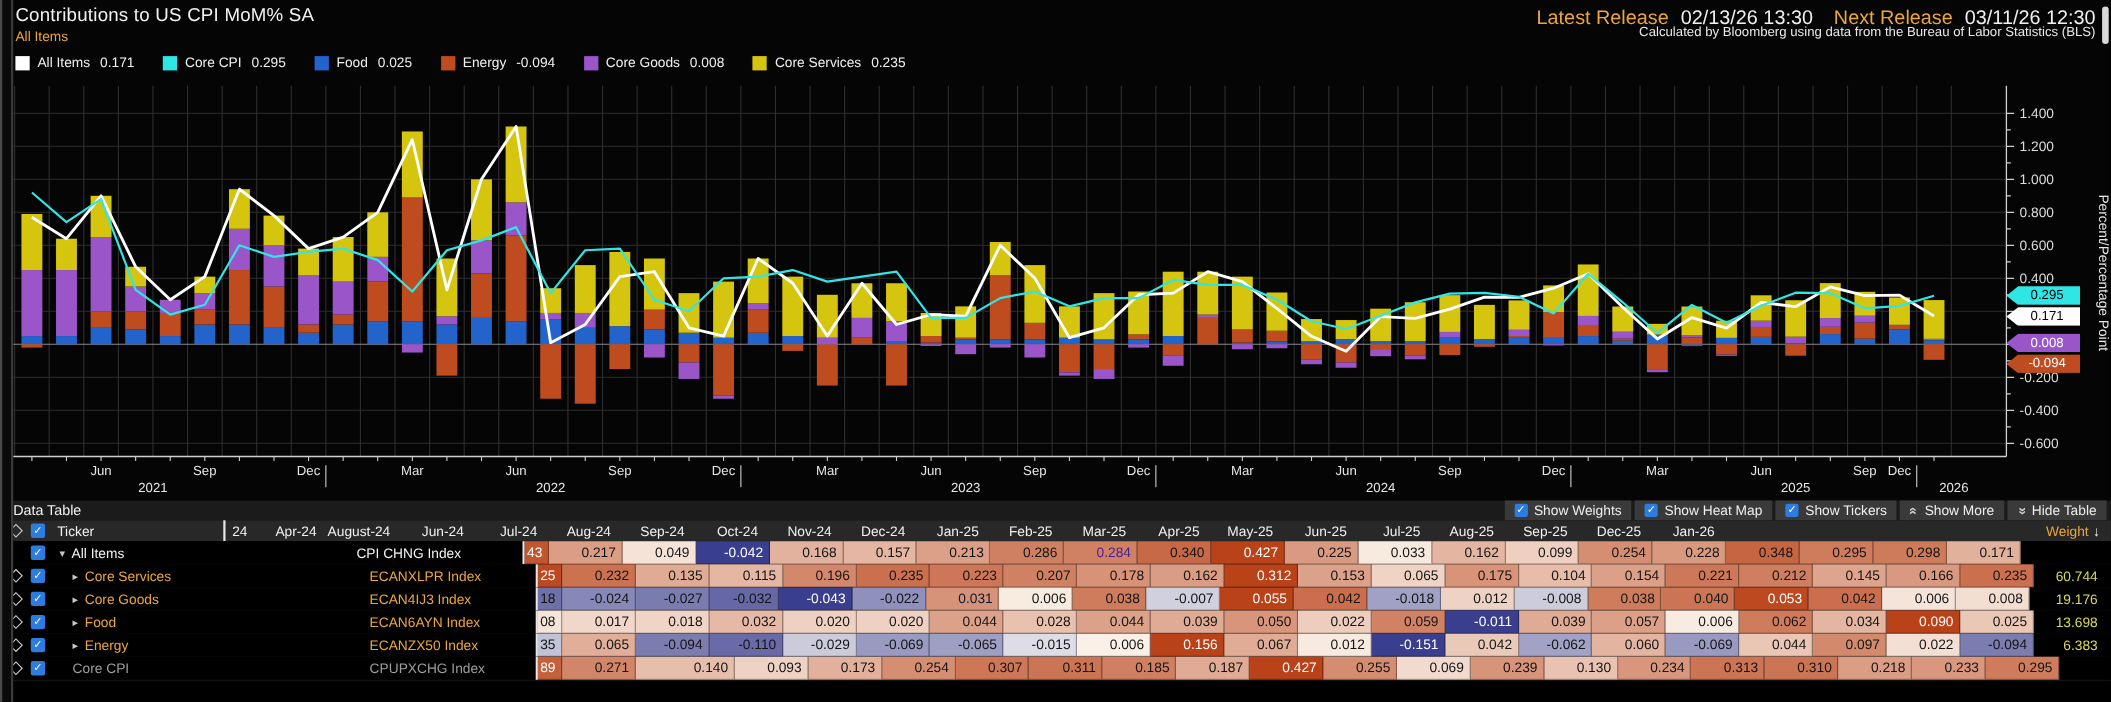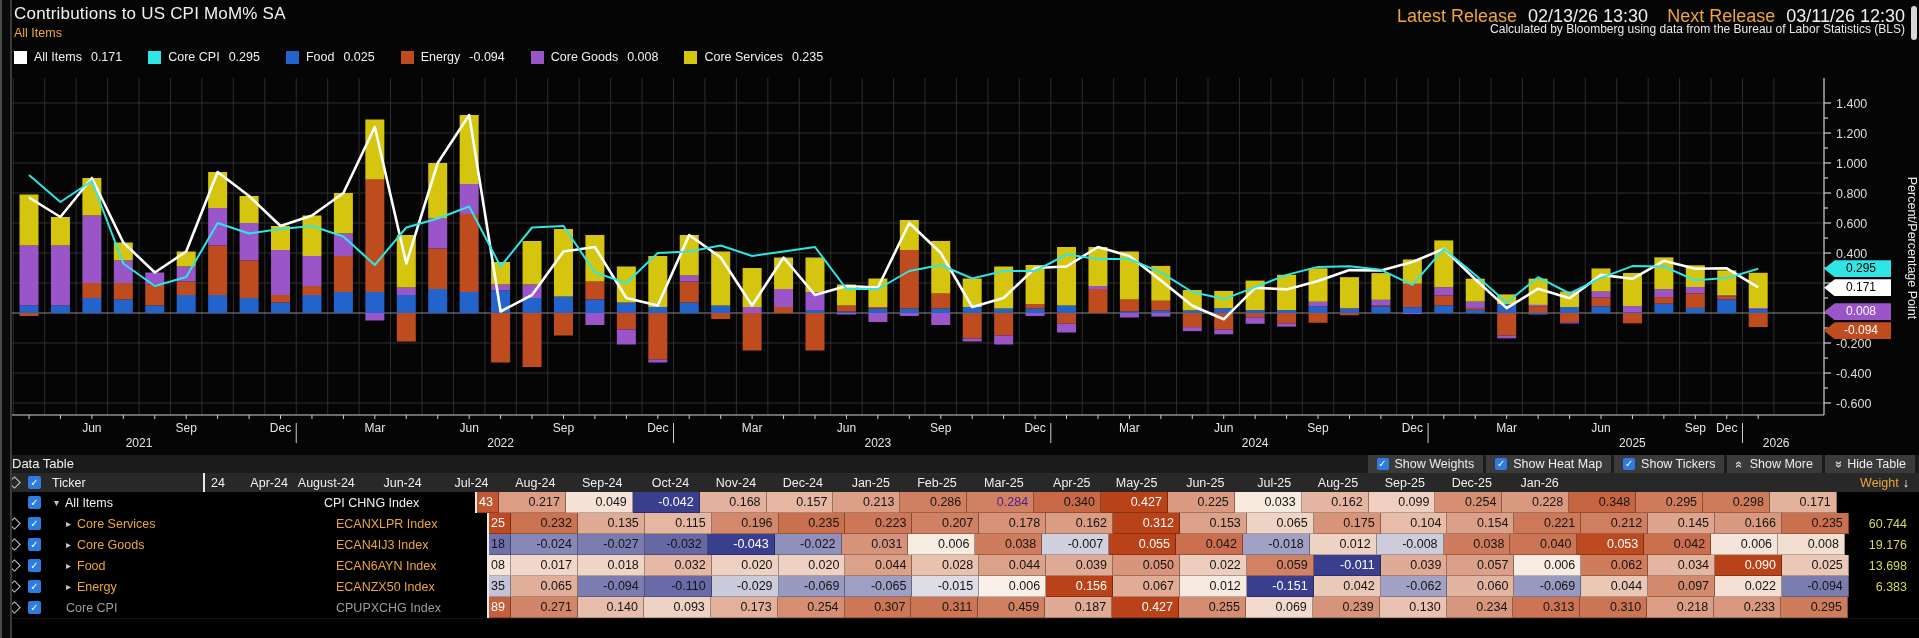--- a/index.html
+++ b/index.html
@@ -751,27 +751,27 @@
           </div>
           <div class="h-cell c-cb">
             <span class="cbx">✓</span>
           </div>
           <div class="h-cell c-series" style="color: rgb(157, 157, 157); padding-left: 14px;">
             <span>Core CPI</span>
           </div>
           <div class="h-cell c-ticker" style="color: rgb(157, 157, 157);">CPUPXCHG Index</div>
           <div class="cell-num" style="width: 22px; background: rgb(196, 96, 59); color: rgb(255, 255, 255);">89</div>
           <div class="cell-num" style="width: 66.9px; background: rgb(210, 134, 105); color: rgb(20, 20, 20);">0.271</div>
-          <div class="cell-num" style="width: 66px; background: rgb(231, 190, 172); color: rgb(20, 20, 20);">0.140</div>
+          <div class="cell-num" style="width: 90px; background: rgb(231, 190, 172); color: rgb(20, 20, 20);">0.140</div>
           <div class="cell-num" style="width: 66.9px; background: rgb(238, 210, 195); color: rgb(20, 20, 20);">0.093</div>
           <div class="cell-num" style="width: 66.9px; background: rgb(226, 176, 155); color: rgb(20, 20, 20);">0.173</div>
           <div class="cell-num" style="width: 66.9px; background: rgb(213, 142, 114); color: rgb(20, 20, 20);">0.254</div>
           <div class="cell-num" style="width: 66.9px; background: rgb(205, 119, 87); color: rgb(20, 20, 20);">0.307</div>
           <div class="cell-num" style="width: 66.9px; background: rgb(204, 117, 85); color: rgb(20, 20, 20);">0.311</div>
-          <div class="cell-num" style="width: 66.9px; background: rgb(208, 127, 96); color: rgb(20, 20, 20);">0.459</div>
+          <div class="cell-num" style="width: 66.9px; background: rgb(208, 127, 96); color: rgb(20, 20, 20);">0.185</div>
           <div class="cell-num" style="width: 66.9px; background: rgb(224, 170, 148); color: rgb(20, 20, 20);">0.187</div>
           <div class="cell-num" style="width: 66.9px; background: rgb(185, 66, 24); color: rgb(255, 255, 255);">0.427</div>
           <div class="cell-num" style="width: 66.9px; background: rgb(213, 141, 113); color: rgb(20, 20, 20);">0.255</div>
           <div class="cell-num" style="width: 66.9px; background: rgb(242, 219, 206); color: rgb(20, 20, 20);">0.069</div>
           <div class="cell-num" style="width: 66.9px; background: rgb(216, 148, 122); color: rgb(20, 20, 20);">0.239</div>
           <div class="cell-num" style="width: 66.9px; background: rgb(233, 194, 177); color: rgb(20, 20, 20);">0.130</div>
           <div class="cell-num" style="width: 66.9px; background: rgb(216, 150, 124); color: rgb(20, 20, 20);">0.234</div>
           <div class="cell-num" style="width: 66.9px; background: rgb(204, 116, 84); color: rgb(20, 20, 20);">0.313</div>
           <div class="cell-num" style="width: 66.9px; background: rgb(204, 117, 85); color: rgb(20, 20, 20);">0.310</div>
           <div class="cell-num" style="width: 66.9px; background: rgb(219, 157, 132); color: rgb(20, 20, 20);">0.218</div>

